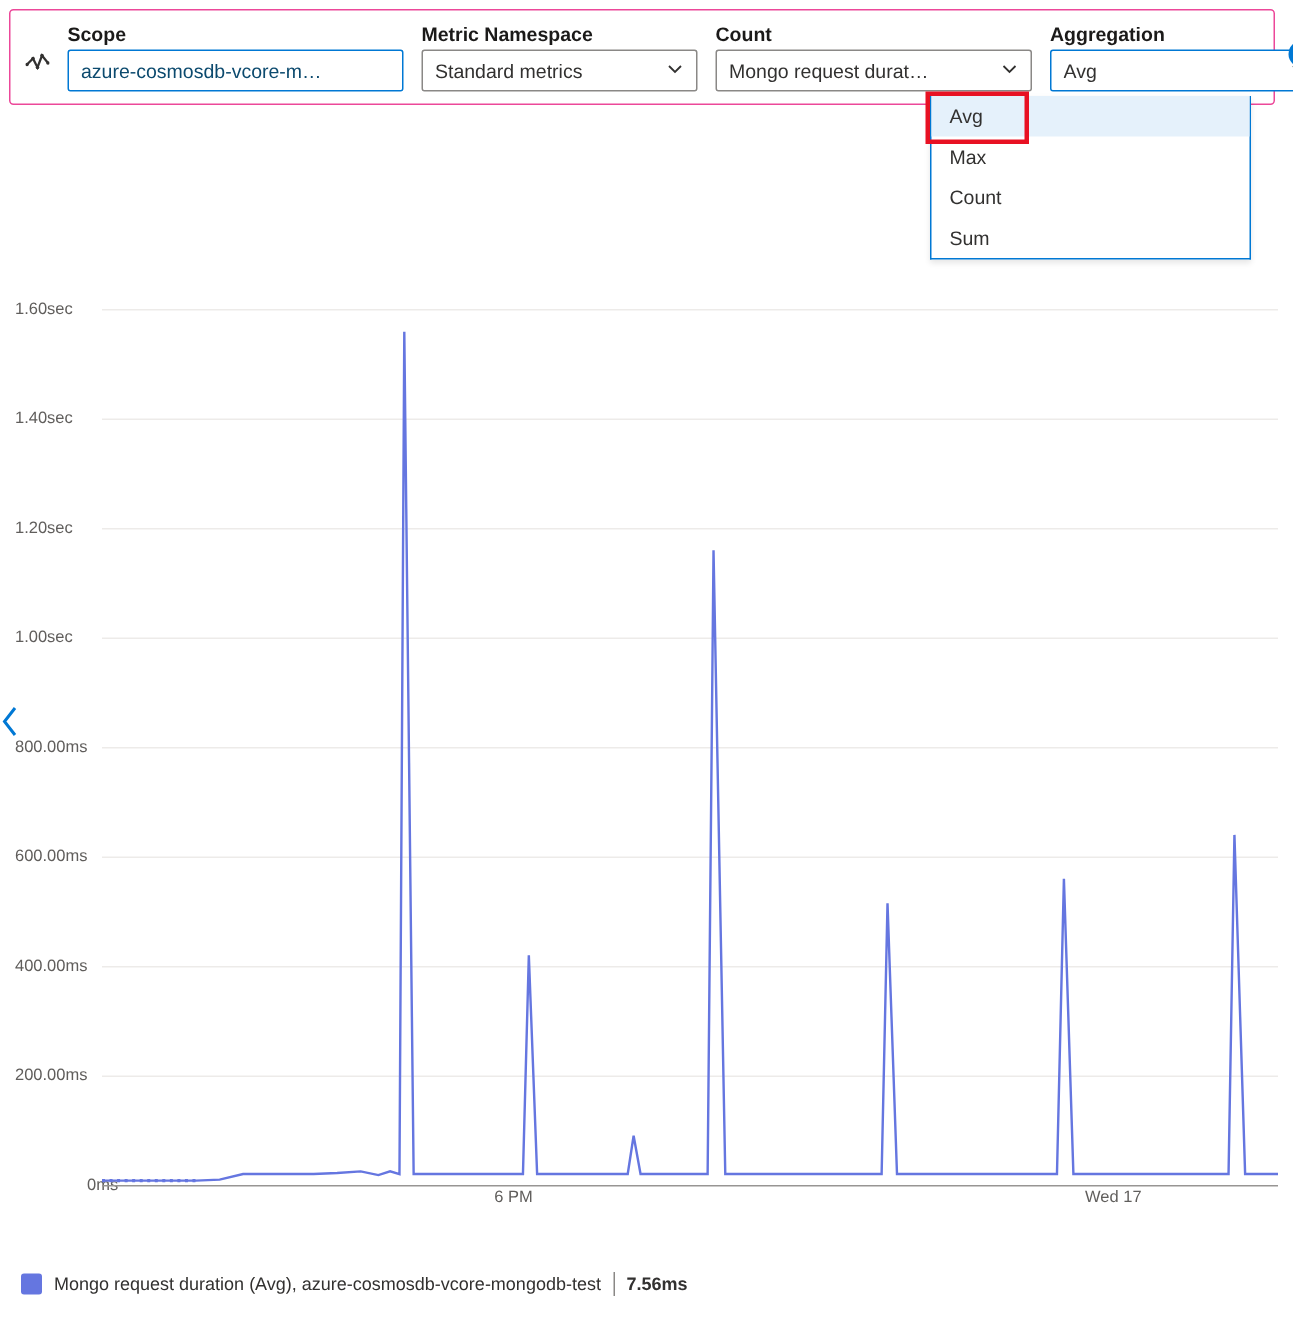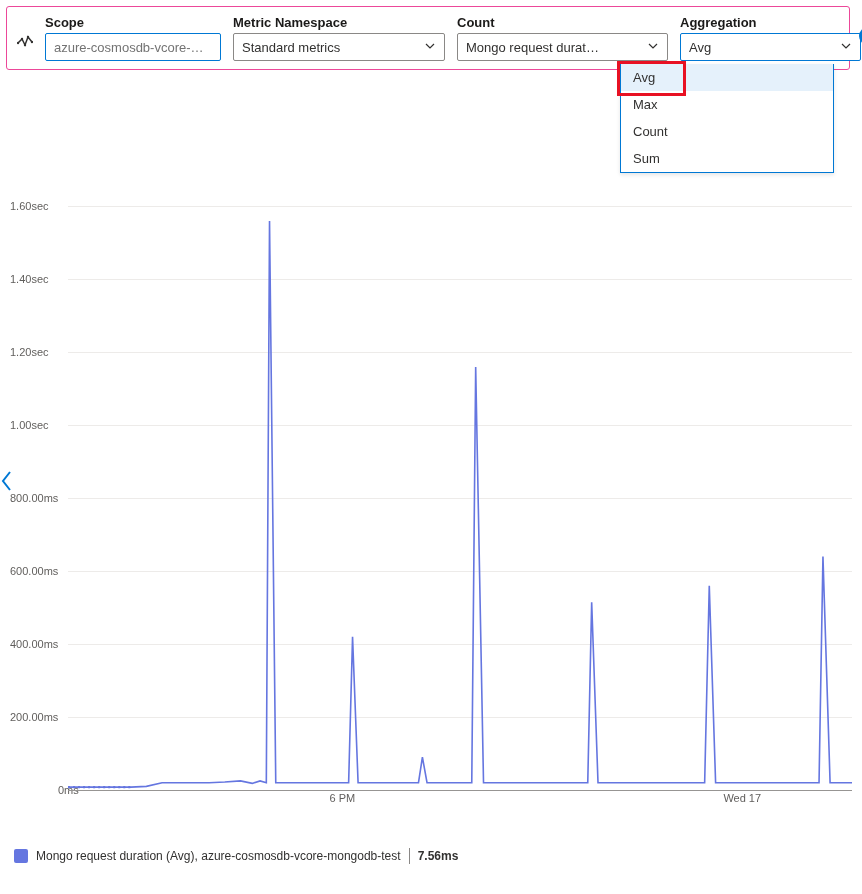--- a/index.html
+++ b/index.html
@@ -30,22 +30,22 @@
     display: flex;
     align-items: center;
     justify-content: space-between;
     border: 1px solid #8a8886;
     border-radius: 2px;
     background: #fff;
     height: 28px;
     padding: 0 8px;
     cursor: pointer;
   }
-  .select.scope { border-color: #0078d4; color: #737373; width: 176px; }
-  .select.namespace { width: 212px; }
+  .select.scope { border-color: #0078d4; color: #0c4a6e; width: 224px; }
+  .select.namespace { width: 184px; }
   .select.metric { width: 211px; }
   .select.aggregation { width: 181px; border-color: #0078d4; }
   .select-text { white-space: nowrap; overflow: hidden; text-overflow: ellipsis; font-size: 13px; }
   .chev { flex-shrink: 0; margin-left: 6px; }
   .chev svg { width: 12px; height: 12px; }
   
   .check-badge {
     position: absolute;
     right: -28px;
     top: 20px;

